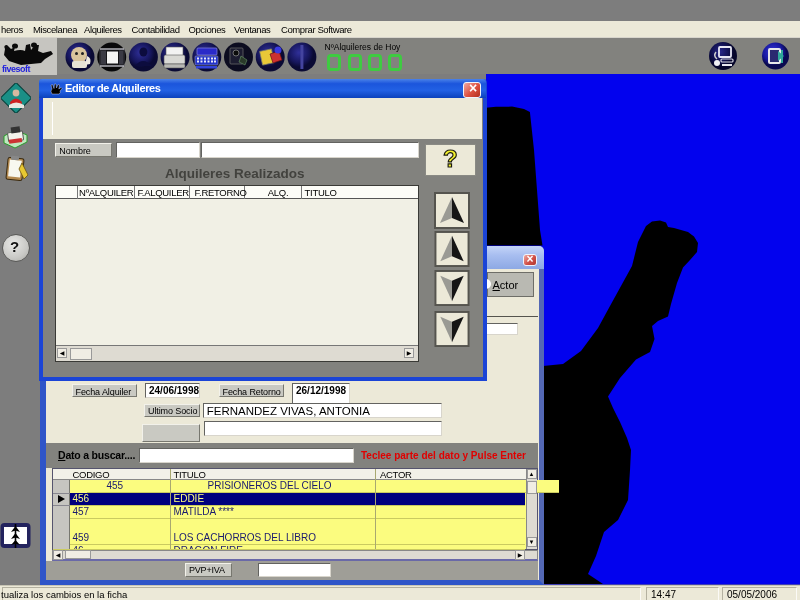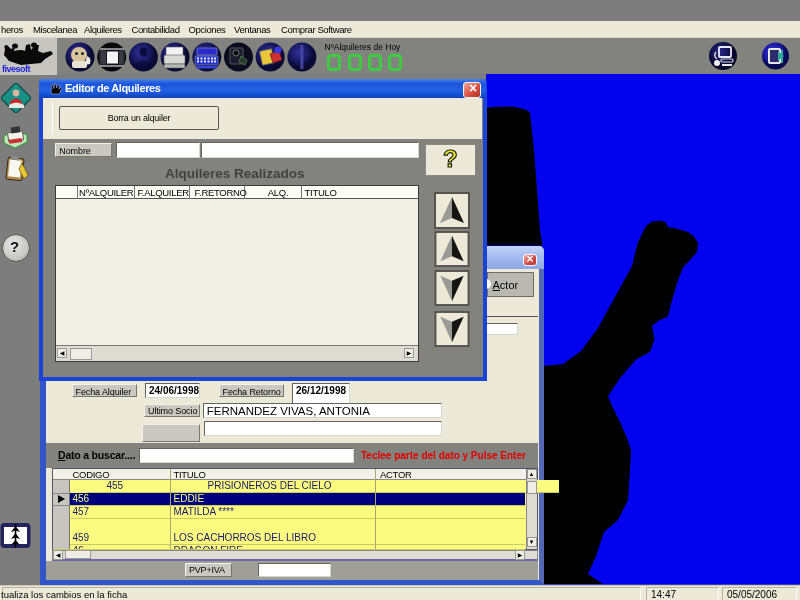--- a/index.html
+++ b/index.html
@@ -197,22 +197,20 @@
    <path d="M2 11 Q0 8 2 6 L1 2 2.5 1.5 4 5.5 4.5 1 6 1 6.5 5 8 1.5 9.5 2 8.8 6 11 4.5 12 5.5 10 8 Q11 10 9 11 Z" fill="#000" stroke="#e8e8ff" stroke-width="0.4"></path>
   </svg>
   <div class="abs" style="left:22px;top:-1px;font-size:11px;font-weight:bold;letter-spacing:-0.4px;color:#fff;">Editor de Alquileres</div>
   <div class="abs" style="left:420.1px;top:-1.4px;width:18px;height:16px;border-radius:3px;border:1px solid #f0f4fc;
     background:linear-gradient(135deg,#f0a8a0,#dc5040 55%,#b03020);">
    <div class="abs" style="left:4.8px;top:-3.2px;color:#fff;font-size:14px;font-weight:bold;">×</div>
   </div>
 
   <div class="abs" style="left:0;top:14.6px;width:438.5px;height:40.9px;background:#ece9d8;">
    <div class="abs" style="left:8.5px;top:4px;width:1.5px;height:33px;background:#b8b5a8;border-left:1px solid #fff;"></div>
-   <div class="abs" style="left:16px;top:8.5px;width:160px;height:24px;background:#ece9d8;border:1.5px solid #55544e;border-radius:2px;
-     font-size:9px;letter-spacing:-0.2px;text-align:center;padding-top:6px;color:#000;">Borra un alquiler</div>
   </div>
 
   <div class="glabel" style="left:12.3px;top:60.1px;width:57.2px;height:14px;padding-top:2px;">Nombre</div>
   <div class="wfield" style="left:73px;top:59.1px;width:83.5px;height:16px;"></div>
   <div class="wfield" style="left:157.5px;top:59.1px;width:218px;height:15.5px;"></div>
   <div class="abs" style="left:382px;top:60.6px;width:50.5px;height:32px;background:#ece9d8;border:1px solid #8a8a84;">
    <div class="abs" style="left:17px;top:0px;font-size:24px;font-weight:bold;color:#f5f32d;
      -webkit-text-stroke:1.2px #1a1a10;">?</div>
   </div>
   <div class="abs" style="left:122px;top:83.1px;font-size:13.5px;font-weight:bold;color:#42423e;">Alquileres Realizados</div>

